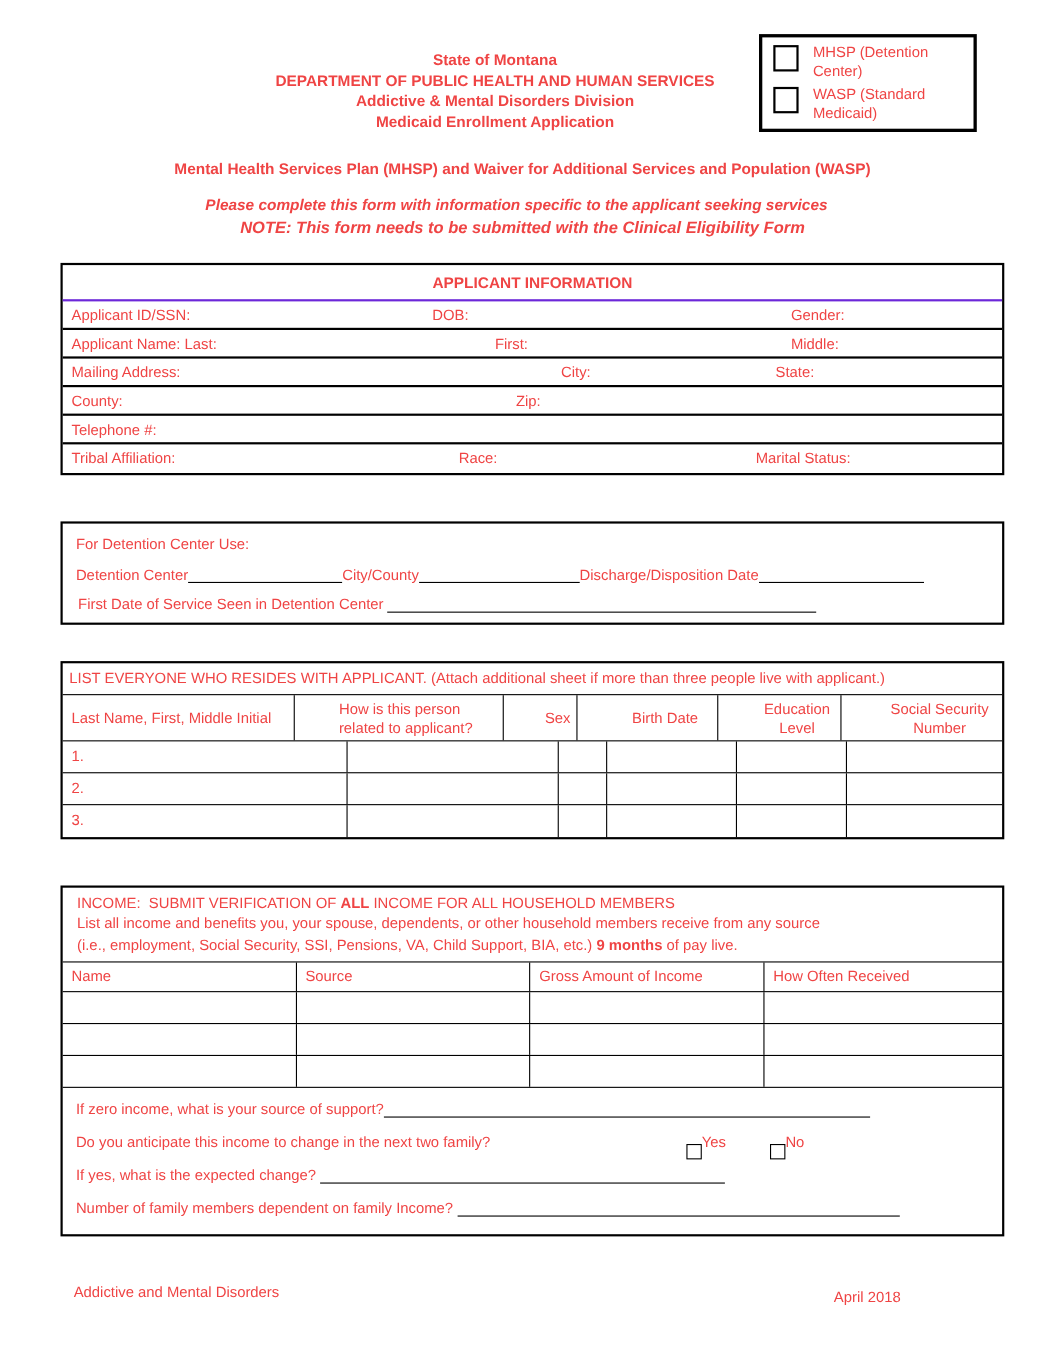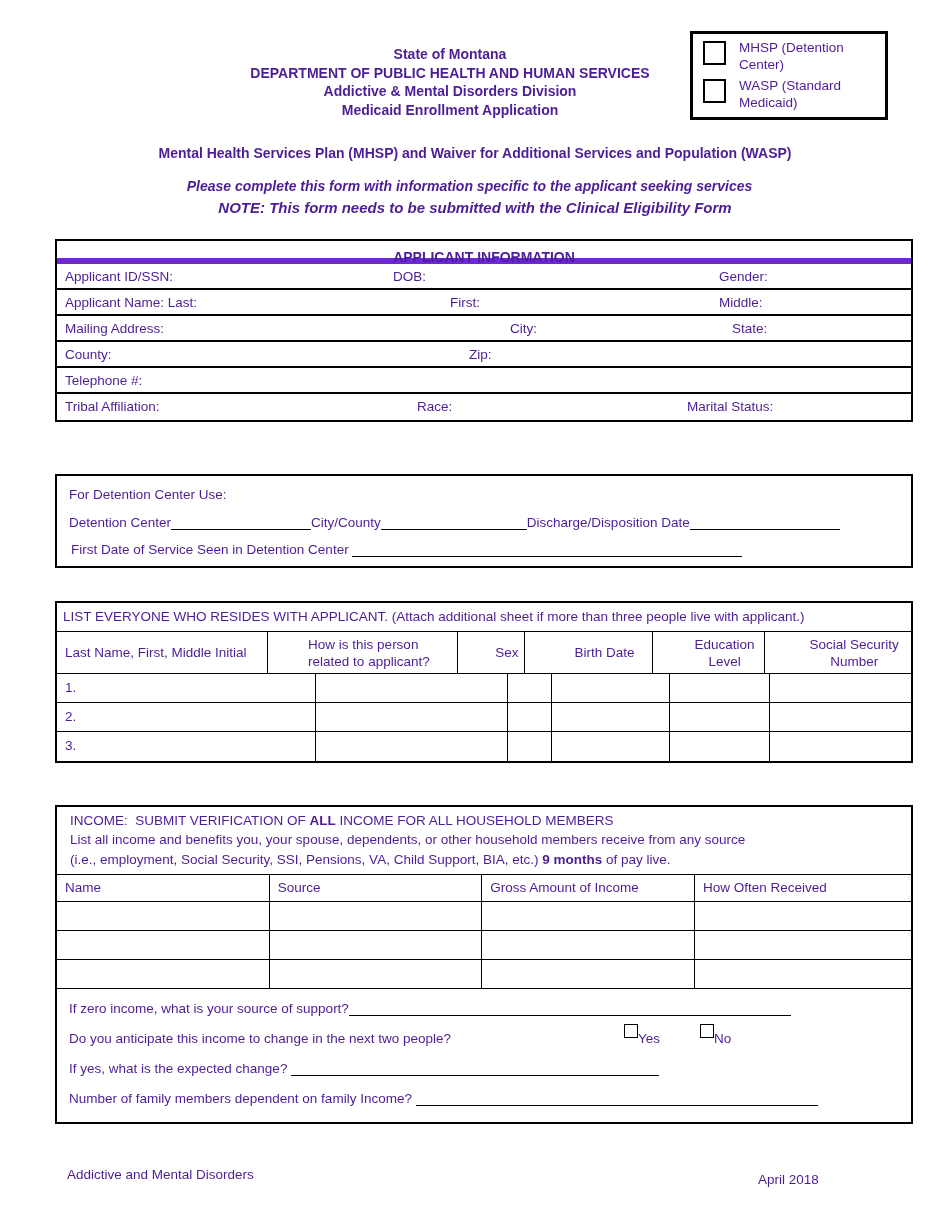--- a/index.html
+++ b/index.html
@@ -1,38 +1,38 @@
 <!DOCTYPE html>
 <html><head>
 <meta charset="utf-8">
 <style>
   * { box-sizing: border-box; margin: 0; padding: 0; }
   html, body { background: #fff; }
   .page {
     position: relative; width: 950px; height: 1230px; background: #ffffff;
-    font-family: "Liberation Sans", "DejaVu Sans", sans-serif; color: #4c1d95;
+    font-family: "Liberation Sans", "DejaVu Sans", sans-serif; color: #ef4444;
     overflow: hidden;
   }
   
   .title-block { position: absolute; left: 55px; top: 45px; width: 790px; text-align: center; }
   .title-line { font-weight: bold; font-size: 14px; line-height: 18.5px; }
   .program-box {
     position: absolute; left: 690px; top: 31px; width: 198px; height: 89px;
     border: 3px solid #000; padding: 6px 20px 0 10px;
   }
   .program-option { display: flex; align-items: flex-start; margin-bottom: 5px; }
   .cb-lg { flex: 0 0 auto; width: 23px; height: 24px; border: 2px solid #000; background: #fff; margin-top: 1px; }
   .program-label { font-size: 13.5px; line-height: 16.5px; margin-left: 13px; width: 122px; }
   .subtitle { position: absolute; left: 0; top: 145px; width: 950px; text-align: center; font-weight: bold; font-size: 14px; }
   .note1 { position: absolute; left: 0; top: 178px; width: 939px; text-align: center; font-weight: bold; font-style: italic; font-size: 14px; }
   .note2 { position: absolute; left: 0; top: 199px; width: 950px; text-align: center; font-weight: bold; font-style: italic; font-size: 15px; }
 
   
   .applicant-table { position: absolute; left: 55px; top: 239px; width: 858px; border: 2px solid #000; background: #fff; }
-  .ai-header { height: 23px; line-height: 33px; text-align: center; font-weight: bold; font-size: 14px; border-bottom: 6px solid #6d28d9; }
+  .ai-header { height: 33px; line-height: 33px; text-align: center; font-weight: bold; font-size: 14px; border-bottom: 2px solid #6d28d9; }
   .ai-row { position: relative; height: 26px; border-bottom: 2px solid #000; font-size: 13.5px; }
   .ai-row:last-child { border-bottom: none; }
   .ai-row .lbl { position: absolute; top: 0; line-height: 26px; white-space: nowrap; }
 
   
   .detention-box { position: absolute; left: 55px; top: 474px; width: 858px; height: 94px; border: 2px solid #000; font-size: 13.5px; }
   .db-line { position: absolute; left: 12px; white-space: nowrap; }
   .blank { display: inline-block; border-bottom: 1.5px solid #000; height: 14px; vertical-align: -3px; }
 
   
@@ -54,21 +54,21 @@
   .income-table { position: absolute; left: 55px; top: 805px; width: 858px; border: 2px solid #000; font-size: 13.5px; }
   .inc-caption { padding: 4px 8px 5px 13px; line-height: 19.3px; border-bottom: 1.5px solid #000; }
   .pre { white-space: pre-wrap; }
   .inc-header { display: flex; height: 27px; border-bottom: 1.5px solid #000; }
   .inc-row { display: flex; height: 29px; border-bottom: 1.5px solid #000; }
   .inc-cell { border-right: 1.5px solid #000; padding-left: 8px; line-height: 26px; overflow: hidden; }
   .inc-cell:last-child { border-right: none; }
   .ic1 { width: 24.9%; } .ic2 { width: 24.9%; } .ic3 { width: 24.9%; } .ic4 { width: 25.3%; }
   .inc-questions { position: relative; padding: 5px 0 8px 12px; }
   .q-line { position: relative; height: 30px; line-height: 30px; white-space: nowrap; }
-  .chk-group { position: absolute; top: 0; display: inline-flex; align-items: flex-start; height: 30px; }
+  .chk-group { position: absolute; top: 0; display: inline-flex; align-items: flex-end; height: 30px; }
   .cb-sm { display: inline-block; width: 14px; height: 14px; border: 1.5px solid #000; background: #fff; }
 
   
   .footer-left { position: absolute; left: 67px; top: 1167px; font-size: 13.5px; }
   .footer-right { position: absolute; left: 758px; top: 1172px; font-size: 13.5px; }
   b { font-weight: bold; }
 </style>
 </head>
 <body>
 
@@ -104,21 +104,21 @@
       <span class="lbl" style="left:662px">Gender:</span>
     </div>
     <div class="ai-row">
       <span class="lbl" style="left:8px">Applicant Name: Last:</span>
       <span class="lbl" style="left:393px">First:</span>
       <span class="lbl" style="left:662px">Middle:</span>
     </div>
     <div class="ai-row">
       <span class="lbl" style="left:8px">Mailing Address:</span>
       <span class="lbl" style="left:453px">City:</span>
-      <span class="lbl" style="left:675px">State:</span>
+      <span class="lbl" style="left:648px">State:</span>
     </div>
     <div class="ai-row">
       <span class="lbl" style="left:8px">County:</span>
       <span class="lbl" style="left:412px">Zip:</span>
     </div>
     <div class="ai-row">
       <span class="lbl" style="left:8px">Telephone #:</span>
     </div>
     <div class="ai-row">
       <span class="lbl" style="left:8px">Tribal Affiliation:</span>
@@ -203,21 +203,21 @@
       <div class="inc-cell ic1"></div>
       <div class="inc-cell ic2"></div>
       <div class="inc-cell ic3"></div>
       <div class="inc-cell ic4"></div>
     </div>
     <div class="inc-questions">
       <div class="q-line">
         <span>If zero income, what is your source of support?</span><span class="blank" style="width:442px"></span>
       </div>
       <div class="q-line">
-        <span>Do you anticipate this income to change in the next two people?</span>
+        <span>Do you anticipate this income to change in the next two family?</span>
         <span class="chk-group" style="left:555px">
           <span class="cb-sm"></span>
             <span>Yes</span>
         </span>
         <span class="chk-group" style="left:631px">
           <span class="cb-sm"></span>
             <span>No</span>
         </span>
       </div>
       <div class="q-line">

